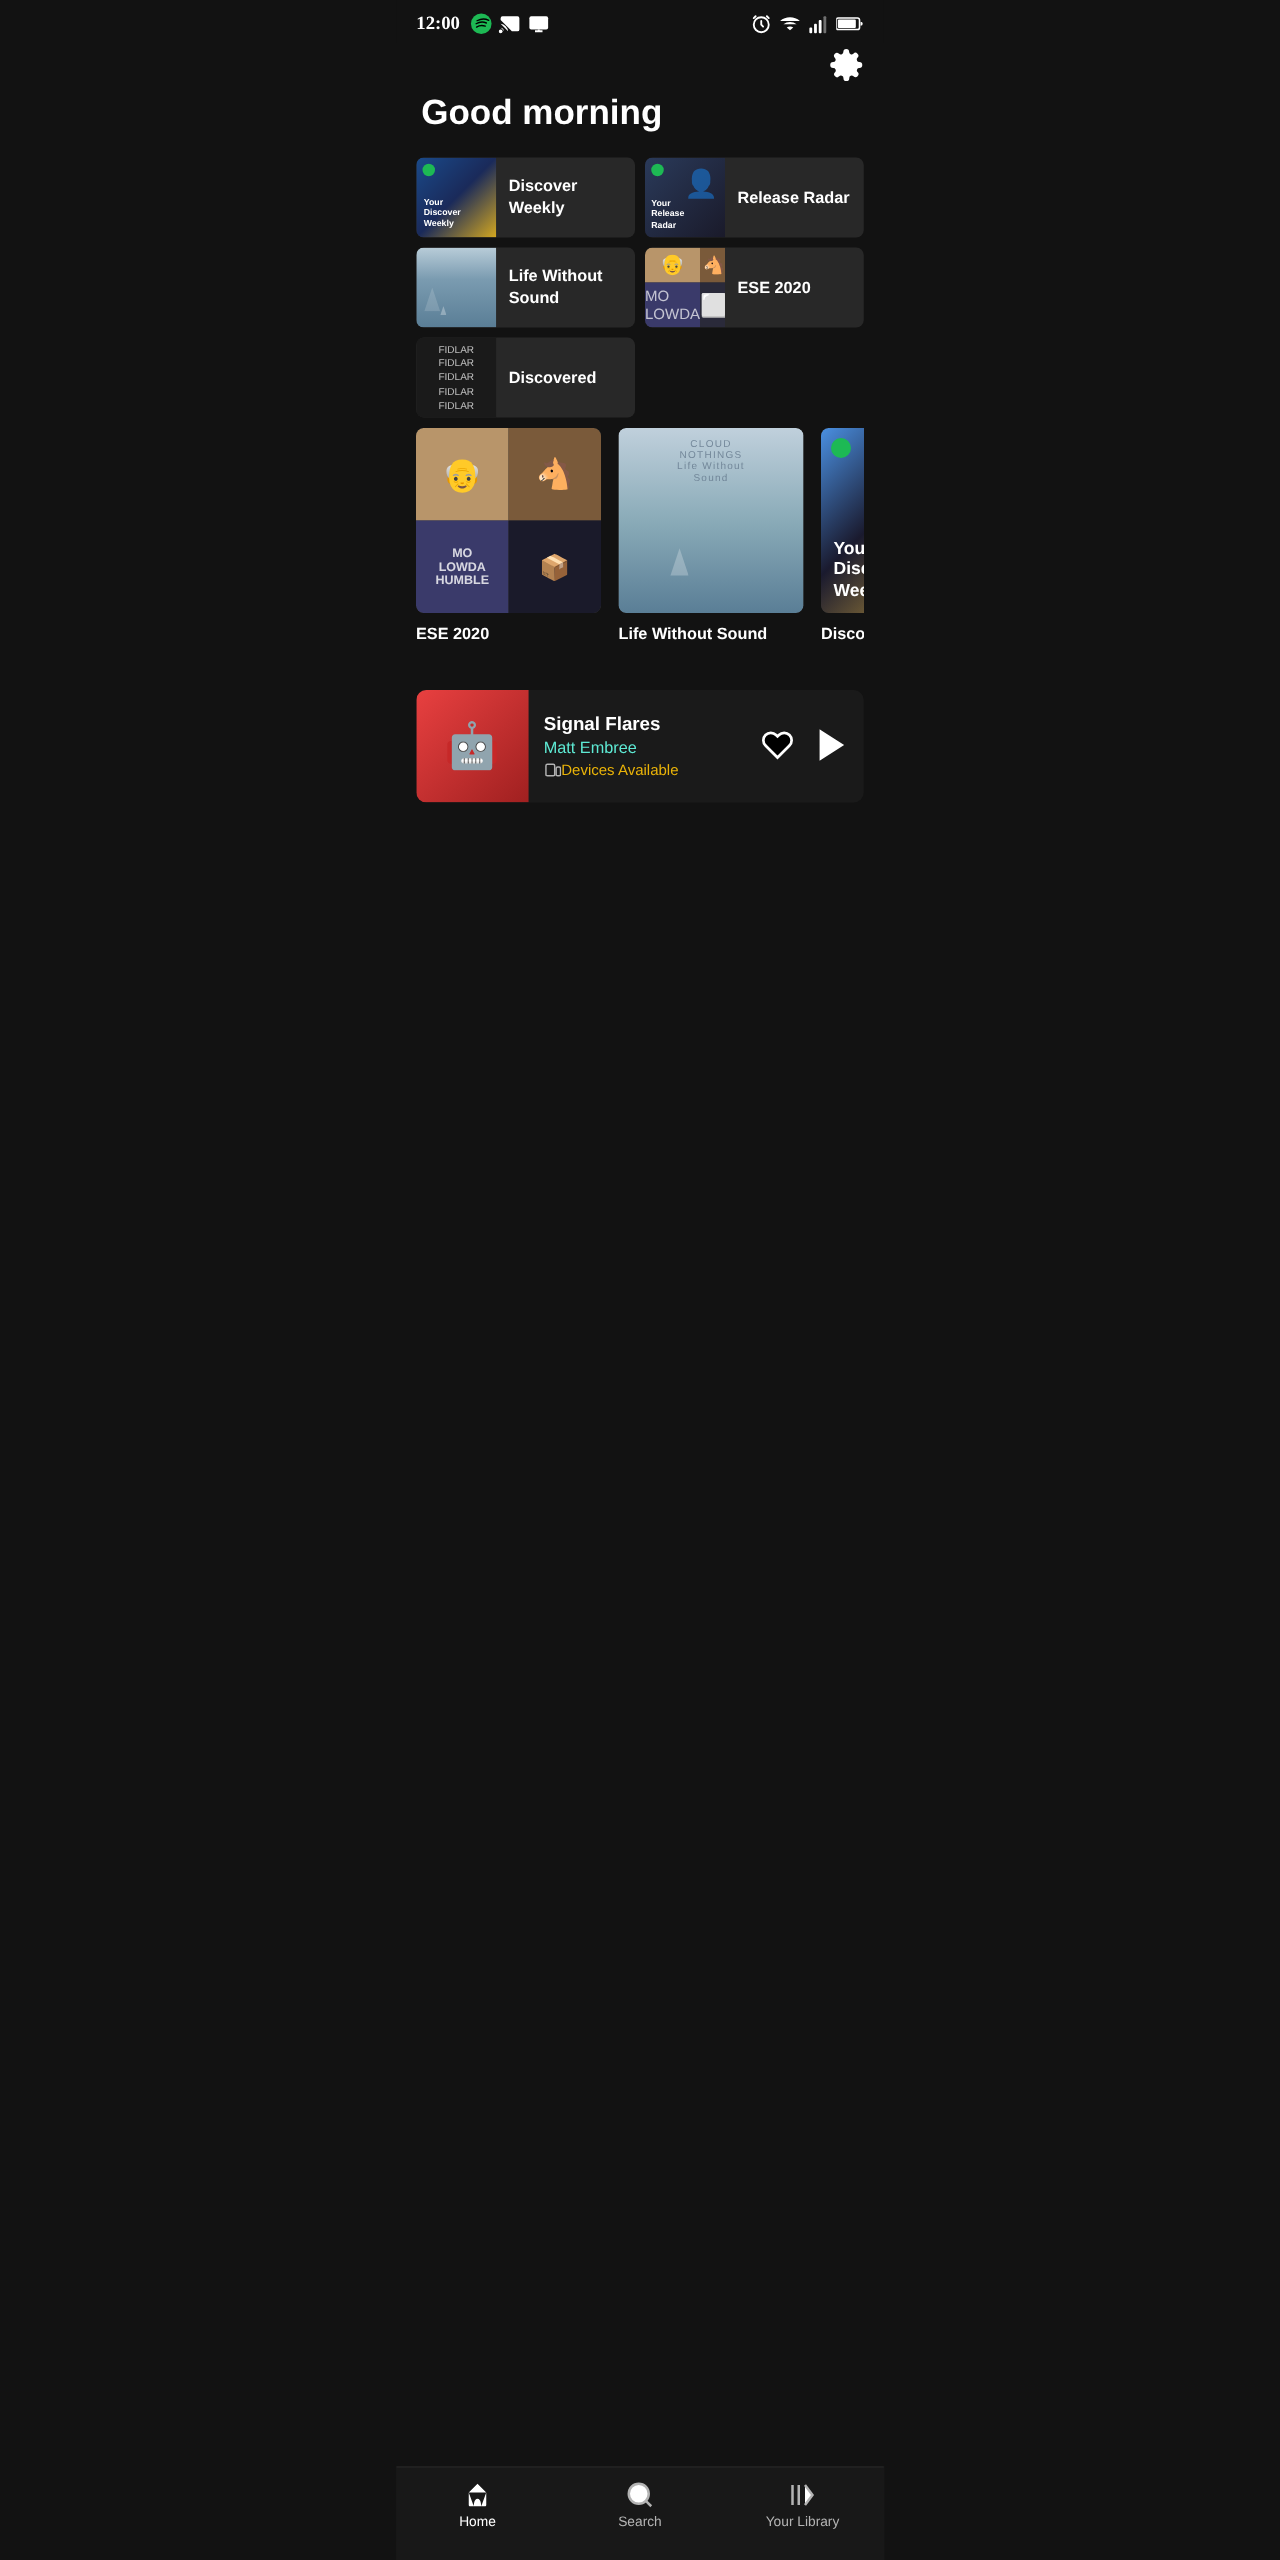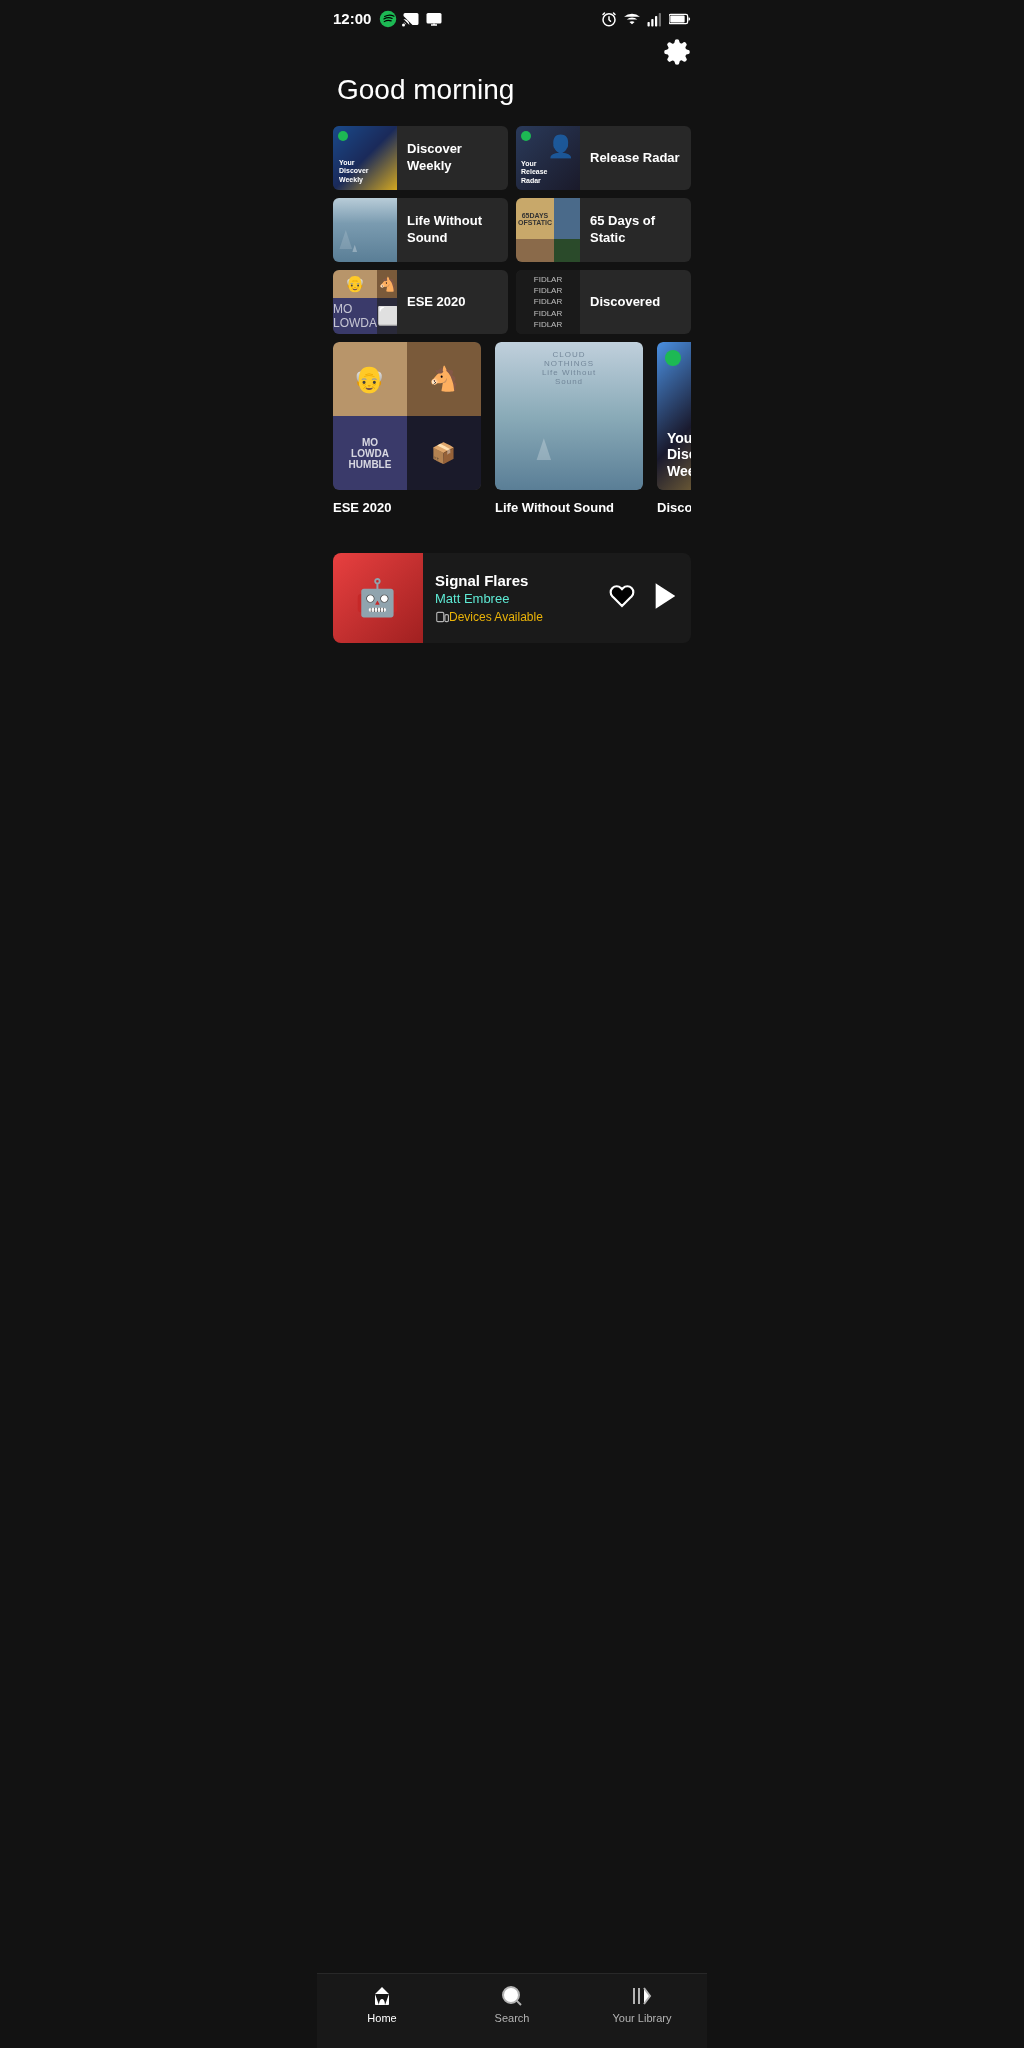--- a/index.html
+++ b/index.html
@@ -18,22 +18,23 @@
     
     .status-bar {
       display: flex;
       justify-content: space-between;
       align-items: center;
       padding: 10px 16px 6px;
       background: #121212;
     }
     .status-left {
       display: flex;
-      align-items: flex-start;
+      align-items: flex-end;
       gap: 8px;
+      font-family: Liberation Serif, serif;
     }
     .status-time {
       font-size: 15px;
       font-weight: 600;
       color: #fff;
     }
     .status-icons {
       display: flex;
       gap: 5px;
       align-items: center;
@@ -56,21 +57,21 @@
       color: #fff;
     }
 
     
     .main-content {
       padding: 0 16px;
     }
 
     .greeting {
       font-size: 28px;
-      font-weight: 400;
+      font-weight: 700;
       margin-bottom: 20px;
       padding: 0 4px;
     }
 
     
     .quick-grid {
       display: grid;
       grid-template-columns: 1fr 1fr;
       gap: 8px;
       margin-bottom: 8px;
@@ -372,31 +373,20 @@
 
     <div class="quick-item">
       <div class="quick-item-thumb">
         <div class="ocean-thumb" style="width:100%;height:100%;background:linear-gradient(180deg,#b8ccd8 0%,#7a9bb0 40%,#5a7e96 100%);position:relative;">
           <div style="position:absolute;bottom:15%;left:30%;width:8%;height:12%;background:rgba(255,255,255,0.3);clip-path:polygon(50% 0%,0% 100%,100% 100%);"></div>
         </div>
       </div>
       <span class="quick-item-label">Life Without Sound</span>
     </div>
 
-    <div class="quick-item">
-      <div class="quick-item-thumb">
-        <div style="display:grid;grid-template-columns:1fr 1fr;width:100%;height:100%;">
-          <div style="background:#c8a86a;display:flex;align-items:center;justify-content:center;font-size:7px;color:#333;font-weight:700;padding:2px;text-align:center;">65DAYS<br>OFSTATIC</div>
-          <div style="background:#4a6a8a;"></div>
-          <div style="background:#8a6a4a;"></div>
-          <div style="background:#2a4a2a;"></div>
-        </div>
-      </div>
-      <span class="quick-item-label">65 Days of Static</span>
-    </div>
 
     <div class="quick-item">
       <div class="quick-item-thumb">
         <div style="display:grid;grid-template-columns:1fr 1fr;width:100%;height:100%;">
           <div style="background:#b8956a;overflow:hidden;display:flex;align-items:center;justify-content:center;font-size:16px;">👴</div>
           <div style="background:#7a5a3a;display:flex;align-items:center;justify-content:center;font-size:14px;">🐴</div>
           <div style="background:#3a3a6a;display:flex;align-items:center;justify-content:center;font-size:12px;color:rgba(255,255,255,0.7);">MO<br>LOWDA</div>
           <div style="background:#2a2a3a;display:flex;align-items:center;justify-content:center;font-size:18px;">⬜</div>
         </div>
       </div>

